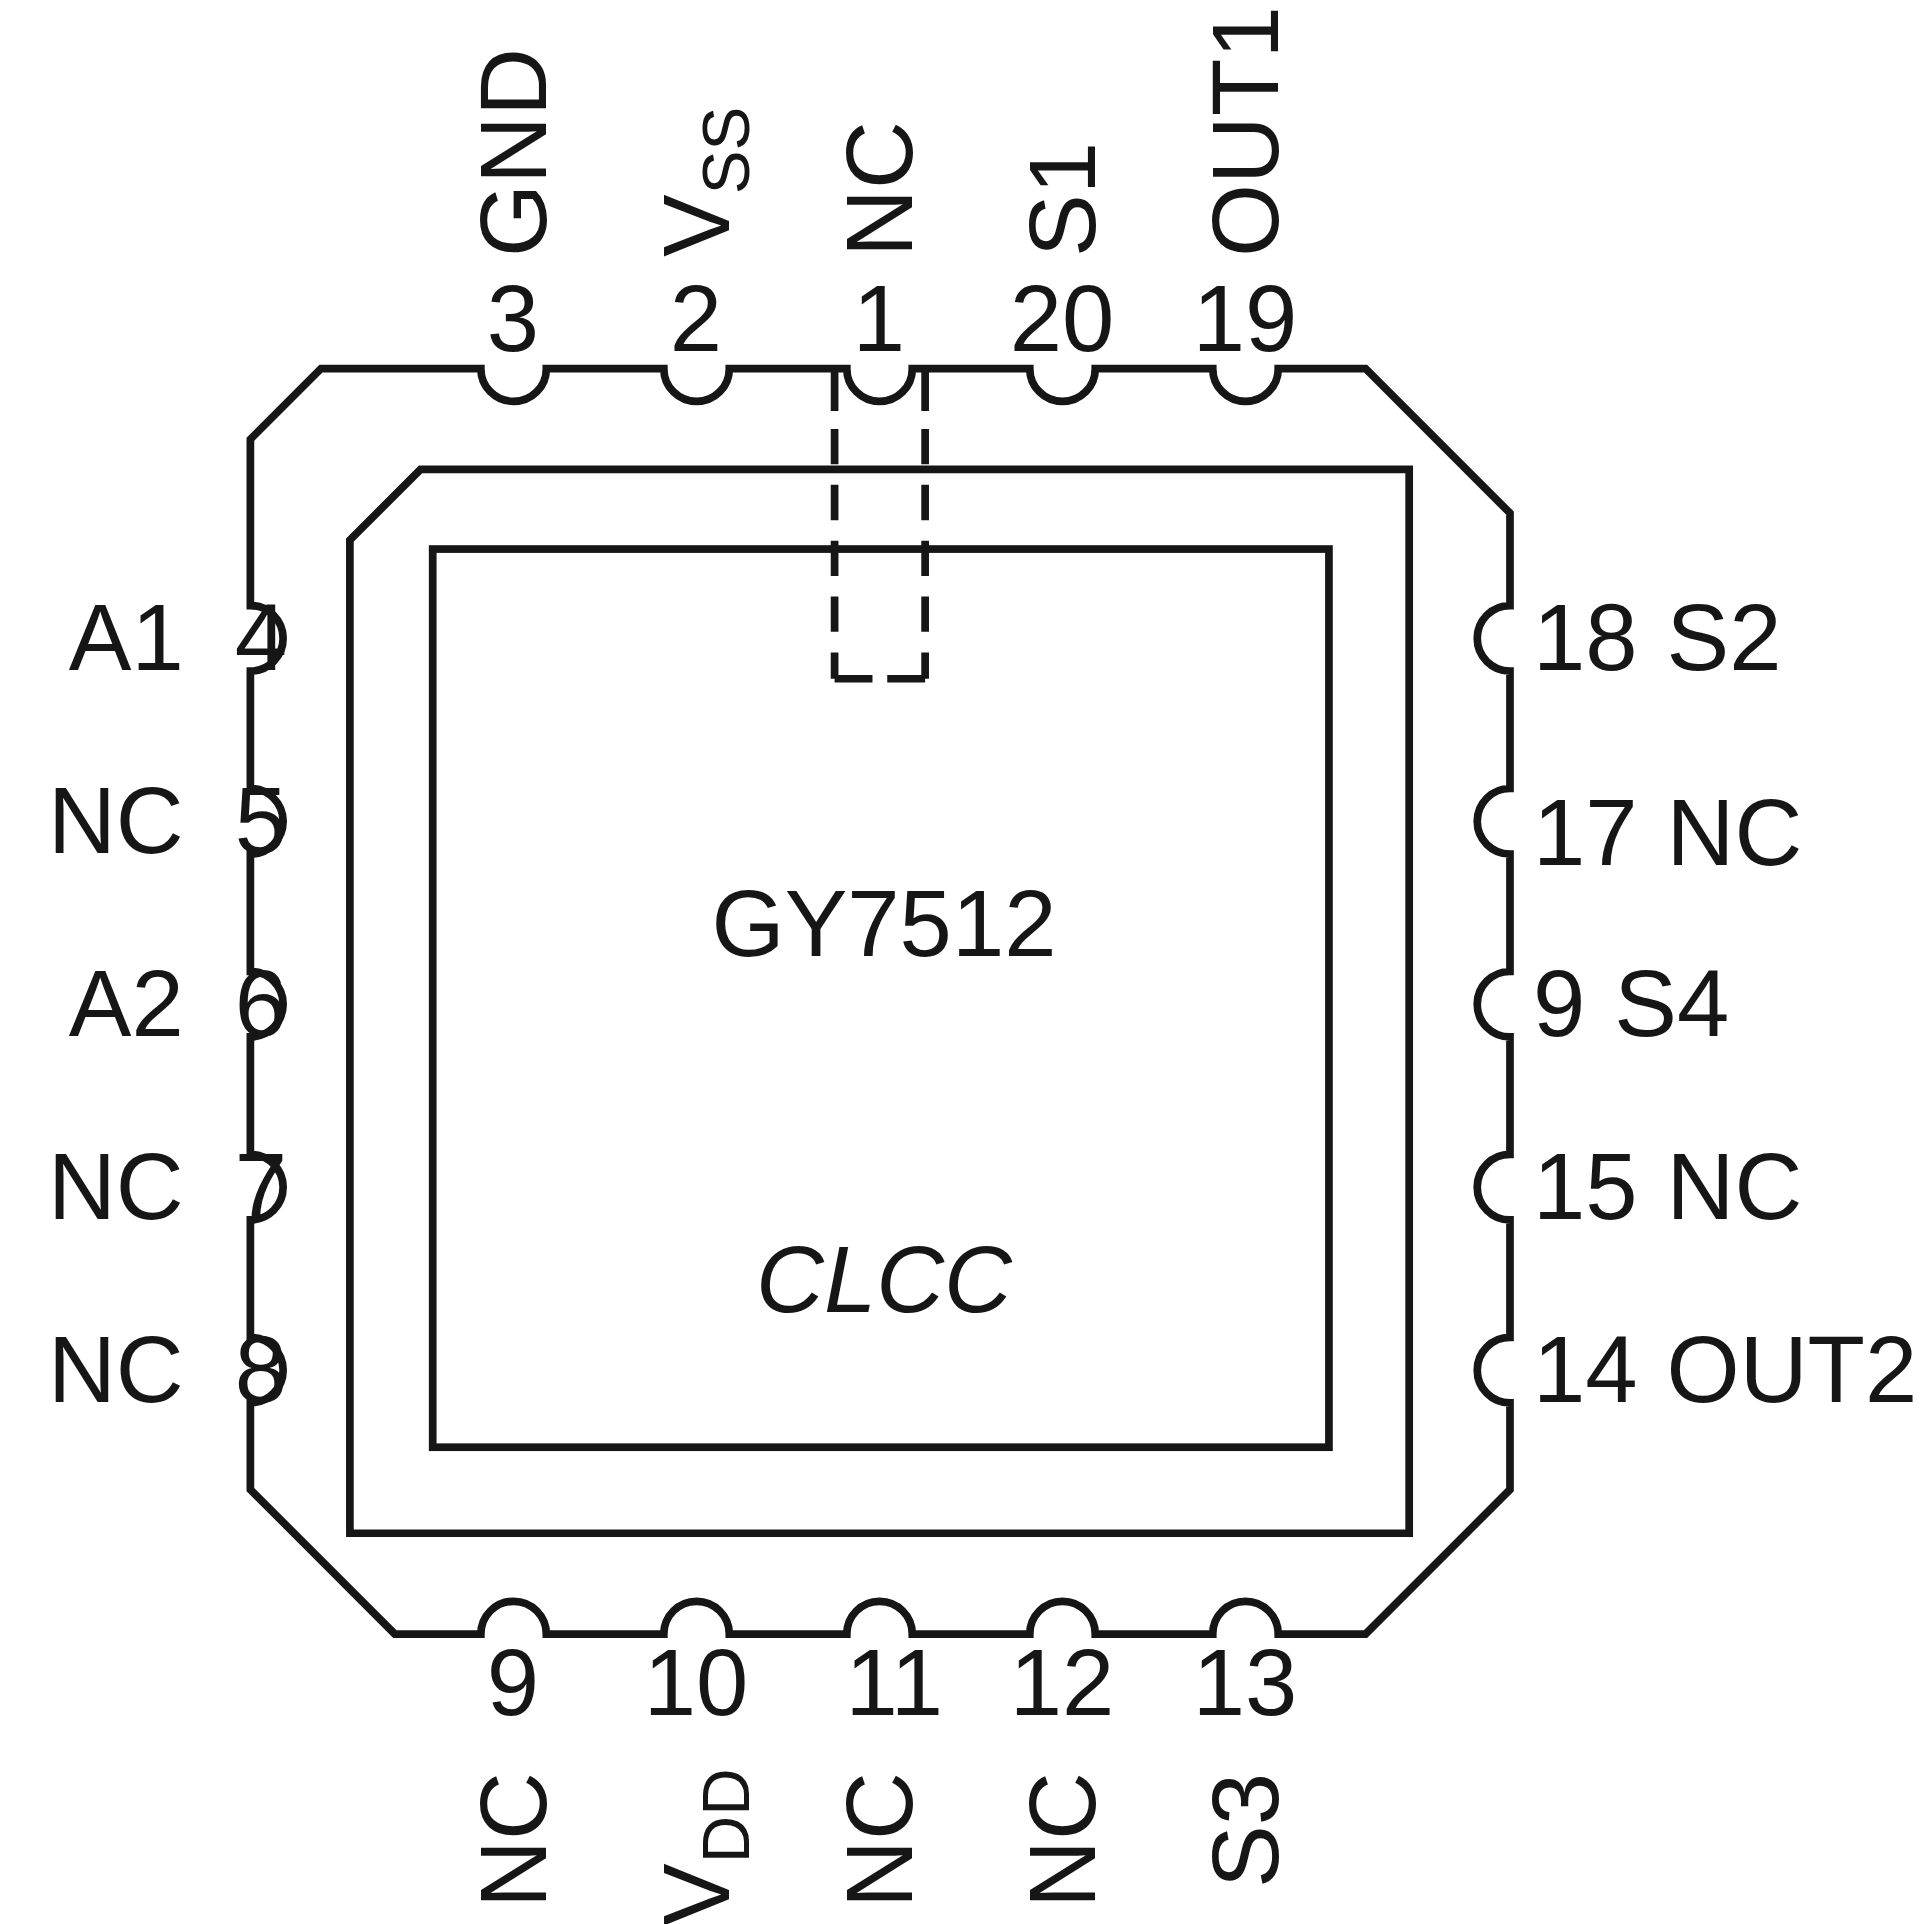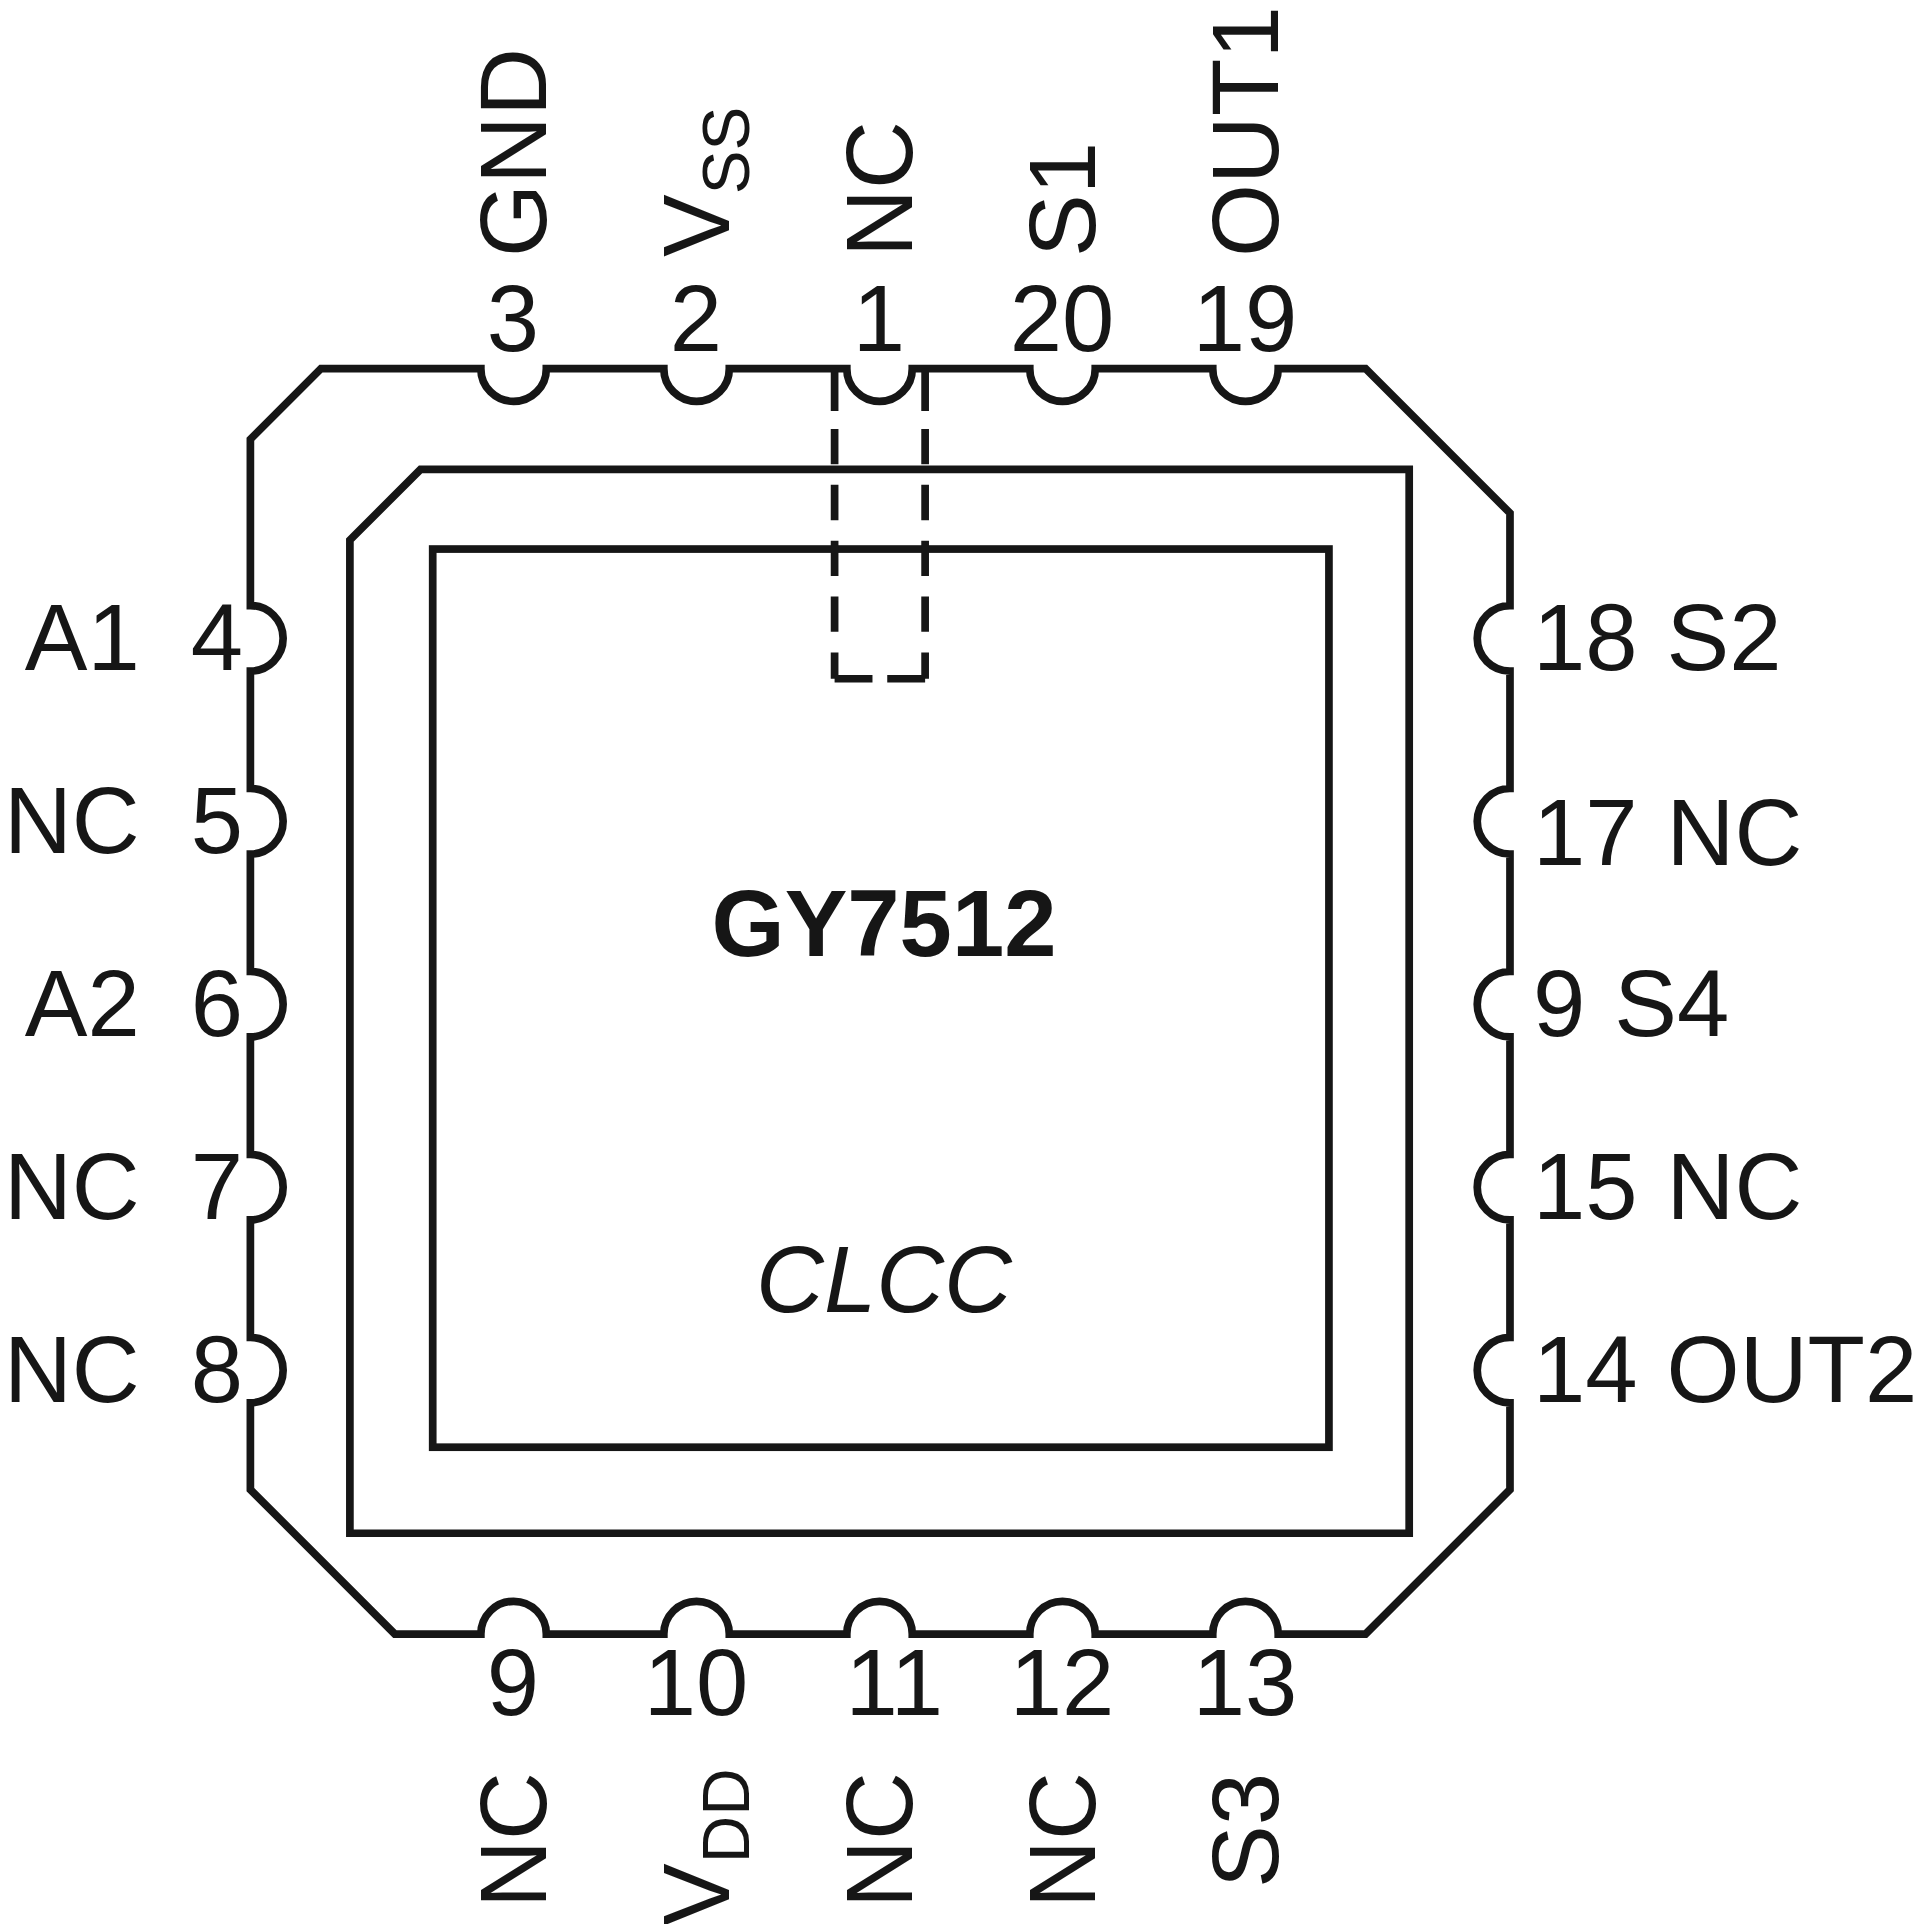--- a/index.html
+++ b/index.html
@@ -35,20 +35,21 @@
     transform: rotate(-90deg);
   }
   .row-left {
     position: absolute;
     left: 0;
     width: 243px;
     display: flex;
     justify-content: flex-end;
     gap: 51px;
     white-space: nowrap;
+    padding-left: 44px;
   }
   .row-right {
     position: absolute;
     left: 1533px;
     display: flex;
     gap: 29px;
     white-space: nowrap;
   }
   .center-text {
     position: absolute;
@@ -100,21 +101,21 @@
 
     <rect class="stroke" x="674" y="855" width="1396" height="1399"></rect>
 
     <g>
       <path class="stroke" d="M 1300 574 L 1300 640 M 1441 574 L 1441 640"></path>
       <path class="stroke dash-v" d="M 1300 668 L 1300 1057 M 1441 668 L 1441 1057"></path>
       <path class="stroke dash-h" d="M 1300 1057 L 1441 1057"></path>
     </g>
   </svg>
 
-  <div class="center-text" style="left:627px; top:877px;font-weight:bold;">GY7512</div>
+  <div class="center-text" style="left:627px; top:877px;">GY7512</div>
   <div class="center-text" style="left:627px; top:1233px;font-style:italic;">CLCC</div>
 
   <div class="txt num-h" style="left:449px;  top:272px;">3</div>
   <div class="txt num-h" style="left:632px;  top:272px;">2</div>
   <div class="txt num-h" style="left:815px; top:272px;">1</div>
   <div class="txt num-h" style="left:998px; top:272px;">20</div>
   <div class="txt num-h" style="left:1181px; top:272px;">19</div>
 
   <div class="txt vlabel" style="left:467px;  top:257px;"><span>GND</span><sub></sub></div>
   <div class="txt vlabel" style="left:650px; top:257px;"><span>V</span><sub>SS</sub></div>

